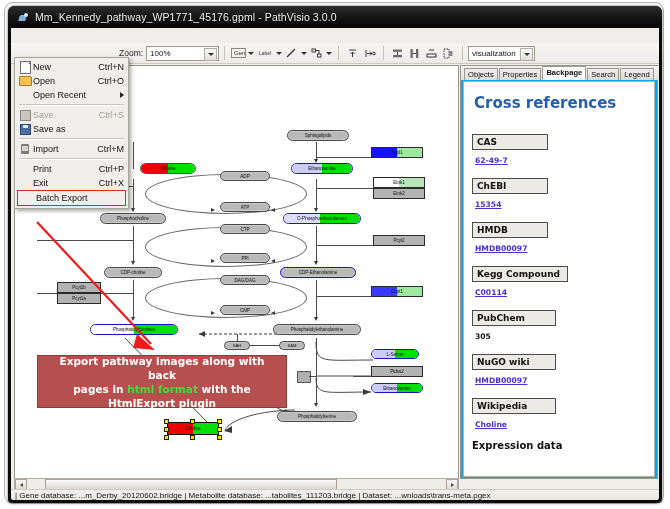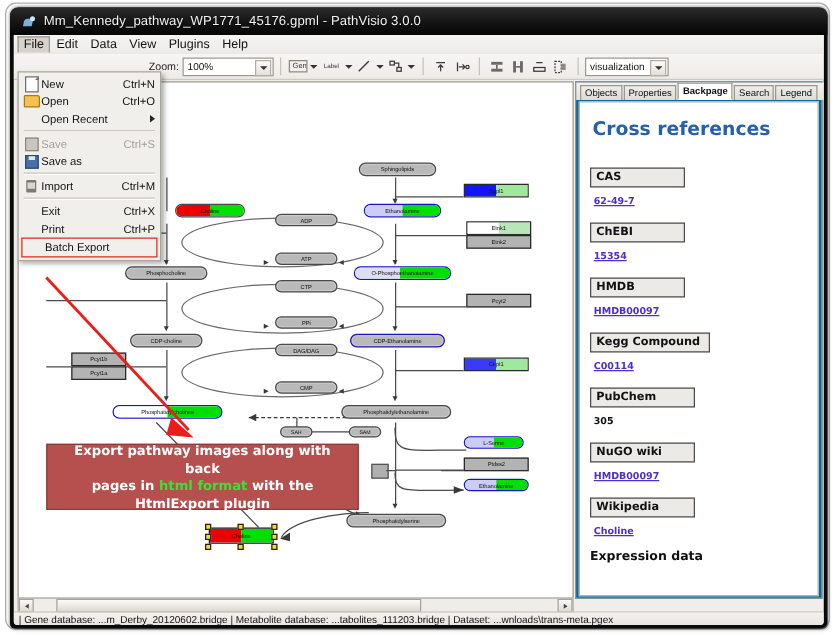--- a/index.html
+++ b/index.html
@@ -146,21 +146,21 @@
   .callout span{
     color:#fff;font-size:10.5px;font-weight:bold;line-height:14px;
     font-family:"DejaVu Sans",sans-serif;
   }
   .callout .grn{color:#39e23a;}
   .red-arrow{position:absolute;z-index:19;}
 
   
   .dock{
     position:absolute;left:449px;top:37px;width:196px;height:412px;
-    background:#0369a1;border:1px solid #9a958c;
+    background:#0ea5e9;border:1px solid #9a958c;
   }
   .tabstrip{
     position:absolute;left:0;top:0;width:196px;height:14px;
     background:linear-gradient(180deg,#f4f2ef,#e6e3de);display:flex;align-items:flex-end;padding-left:3px;
   }
   .tab{
     font-size:7.6px;color:#111;border:1px solid #9d988f;border-bottom:none;
     padding:1px 3px 1px 3px;margin-right:1px;background:linear-gradient(180deg,#efedea,#dedbd5);
     line-height:9px;
   }
@@ -218,28 +218,20 @@
     <div class="titlebar">
       <div class="title-ico">
           <i class="b1"></i>
           <i class="b2"></i>
         </div>
       <div class="title-text">Mm_Kennedy_pathway_WP1771_45176.gpml - PathVisio 3.0.0</div>
     </div>
 
     <div class="client">
 
-      <div class="menubar">
-        <div class="menu-item open">File</div>
-        <div class="menu-item">Edit</div>
-        <div class="menu-item">Data</div>
-        <div class="menu-item">View</div>
-        <div class="menu-item">Plugins</div>
-        <div class="menu-item">Help</div>
-      </div>
 
       <div class="toolbar">
         <div class="tb-label">Zoom:</div>
         <div class="combo" style="width:68px">
           <span>100%</span>
           <span class="arw"></span>
         </div>
         <div class="tb-sep"></div>
         <div class="tb-btn">
           <span class="tb-mini" style="overflow:hidden;max-width:13px;display:block;height:8px;line-height:8px;">GeneProduct</span>
@@ -621,27 +613,27 @@
         <div class="fm-row">
           <span class="fm-ico">
               <span class="ic-imp"></span>
             </span>
           <span class="fm-txt">Import</span>
           <span class="fm-key">Ctrl+M</span>
         </div>
         <div class="fm-sep"></div>
         <div class="fm-row">
           <span class="fm-ico"></span>
+          <span class="fm-txt">Print</span>
+          <span class="fm-key">Ctrl+P</span>
+        </div>
+        <div class="fm-row">
+          <span class="fm-ico"></span>
           <span class="fm-txt">Exit</span>
           <span class="fm-key">Ctrl+X</span>
-        </div>
-        <div class="fm-row">
-          <span class="fm-ico"></span>
-          <span class="fm-txt">Print</span>
-          <span class="fm-key">Ctrl+P</span>
         </div>
         <div class="fm-row highlight">
           <span class="fm-ico"></span>
           <span class="fm-txt">Batch Export</span>
         </div>
       </div>
 
     </div>
   </div>
 </div>

